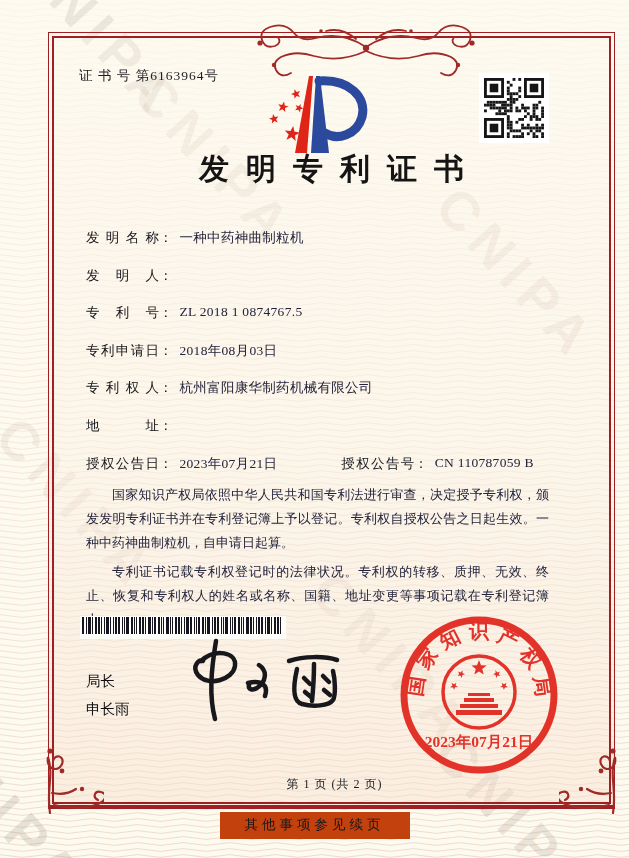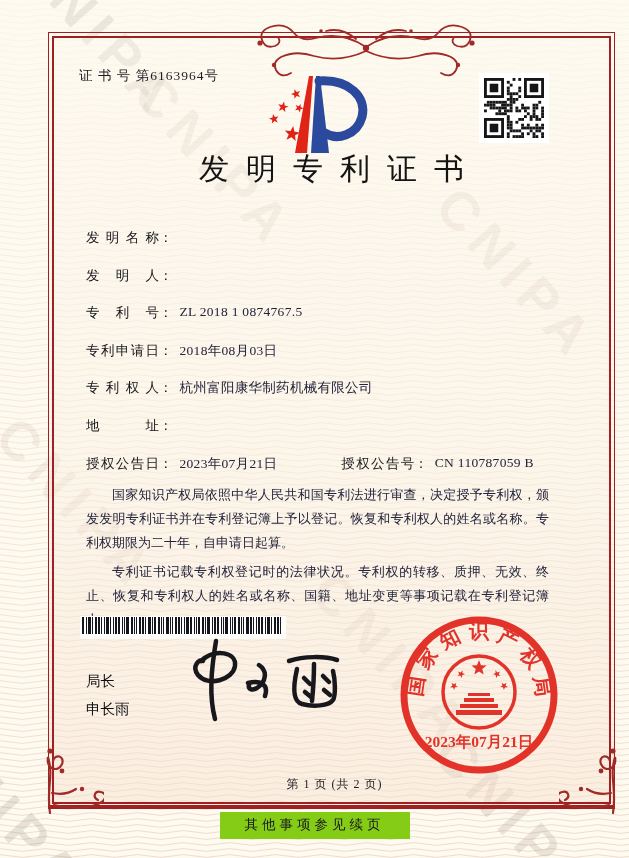--- a/index.html
+++ b/index.html
@@ -47,21 +47,21 @@
     font-size:13.5px;color:#1c1c22;white-space:pre;letter-spacing:1px;
   }
   .logo{position:absolute;left:198px;top:38px;}
   .qr-box{
     position:absolute;left:430px;top:40px;width:70px;height:70px;
     background:#ffffff;display:flex;align-items:center;justify-content:center;
   }
   .title{
     position:absolute;left:0;right:0;top:116px;
     text-align:center;
-    font-size:30px;font-weight:normal;color:#141414;
+    font-size:30px;font-weight:bold;color:#141414;
     letter-spacing:17px;text-indent:17px;
   }
   .fields{position:absolute;left:37px;top:192px;width:470px;}
   .field-row{height:37.6px;font-size:13.5px;color:#23233c;display:flex;align-items:flex-start;padding-top:4px;box-sizing:border-box;}
   .jlabel{display:inline-flex;justify-content:space-between;width:73px;color:#17171c;flex:none;}
   .fcolon{color:#17171c;margin-right:7px;flex:none;}
   .fvalue{color:#23233c;letter-spacing:0.3px;}
   .pair2{margin-left:64px;display:inline-flex;}
   .paras{
     position:absolute;left:37px;top:450px;width:463px;
@@ -72,21 +72,21 @@
   .barcode{position:absolute;left:31px;top:583px;background:#fdfdfa;padding:1px 2px;}
   .signer{position:absolute;left:37px;top:634px;font-size:14.5px;color:#101014;line-height:28px;}
   .signature{position:absolute;left:122px;top:598px;}
   .seal{position:absolute;left:345px;top:577px;}
   .footer-page{
     position:absolute;left:6px;right:0;top:743px;text-align:center;
     font-size:12px;color:#1c1c22;letter-spacing:1px;
   }
   .note-box{
     position:absolute;left:50%;top:812px;transform:translateX(-50%);
-    background:#84cc16;
+    background:#c2410c;
     padding:4px 25px 5px 25px;
     font-size:13.5px;color:#17171c;letter-spacing:4px;
     white-space:nowrap;
   }
   .ornament-top{position:absolute;left:157px;top:-20px;pointer-events:none;}
   .corner{position:absolute;bottom:-8px;pointer-events:none;}
   .corner.left{left:-7px;}
   .corner.right{right:-7px;transform:scaleX(-1);}
   svg text{font-family:"Liberation Serif","DejaVu Serif",serif;}
 </style>
@@ -444,20 +444,21 @@
 
     <div class="fields" id="fields">
         <div class="field-row">
           <span class="jlabel">
             <span>发</span>
             <span>明</span>
             <span>名</span>
             <span>称</span>
           </span>
           <span class="fcolon">：</span>
+          <span class="fvalue">一种中药神曲制粒机</span>
         </div>
         <div class="field-row">
           <span class="jlabel">
             <span>发</span>
             <span>明</span>
             <span>人</span>
           </span>
           <span class="fcolon">：</span>
         </div>
         <div class="field-row">
@@ -515,21 +516,21 @@
               <span>告</span>
               <span>号</span>
             </span>
             <span class="fcolon">：</span>
             <span class="fvalue">CN 110787059 B</span>
           </span>
         </div>
       </div>
 
     <div class="paras" id="paras">
-        <p>国家知识产权局依照中华人民共和国专利法进行审查，决定授予专利权，颁发发明专利证书并在专利登记簿上予以登记。恢复和专利权人的姓名或名称。专利权期限为二十年，自申请日起算。</p>
+        <p>国家知识产权局依照中华人民共和国专利法进行审查，决定授予专利权，颁发发明专利证书并在专利登记簿上予以登记。专利权自授权公告之日起生效。一种中药神曲制粒机，自申请日起算。</p>
         <p>专利证书记载专利权登记时的法律状况。专利权的转移、质押、无效、终止、恢复和专利权人的姓名或名称、国籍、地址变更等事项记载在专利登记簿上。</p>
       </div>
 
     <div class="barcode">
       <svg id="bars" width="202" height="17" viewBox="0 0 202 17">
           <rect x="0" y="0" width="2" height="17" fill="#15151f"></rect>
           <rect x="4" y="0" width="1" height="17" fill="#15151f"></rect>
           <rect x="6" y="0" width="3" height="17" fill="#15151f"></rect>
           <rect x="10" y="0" width="1" height="17" fill="#15151f"></rect>
           <rect x="13" y="0" width="2" height="17" fill="#15151f"></rect>

